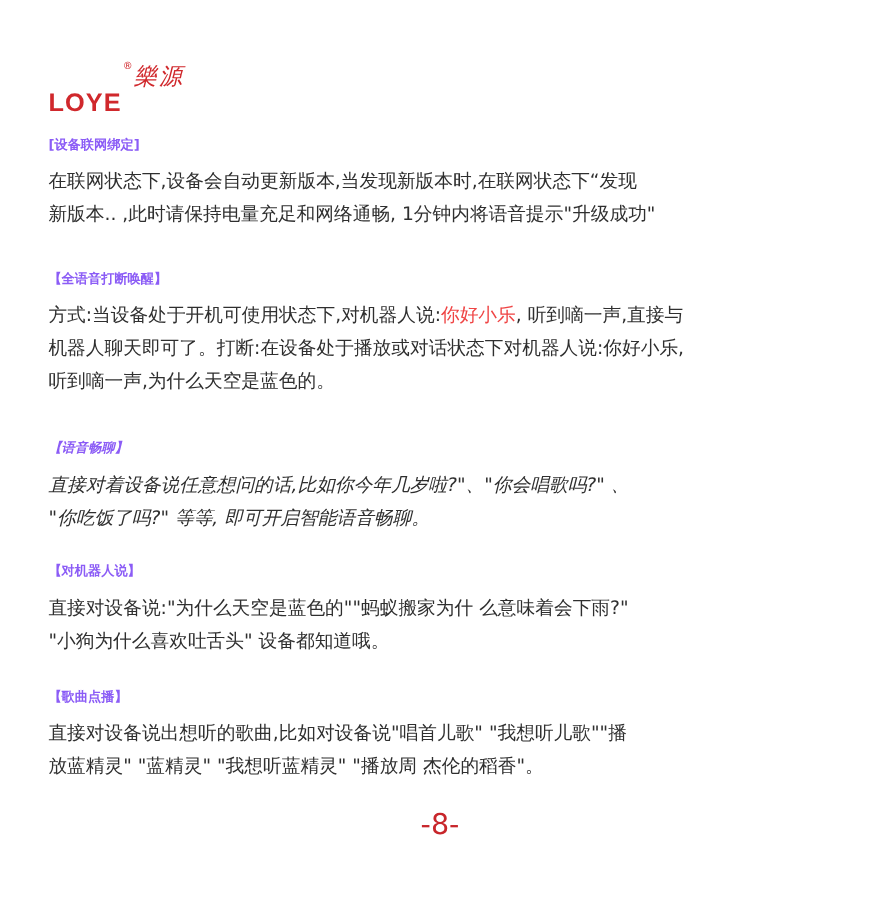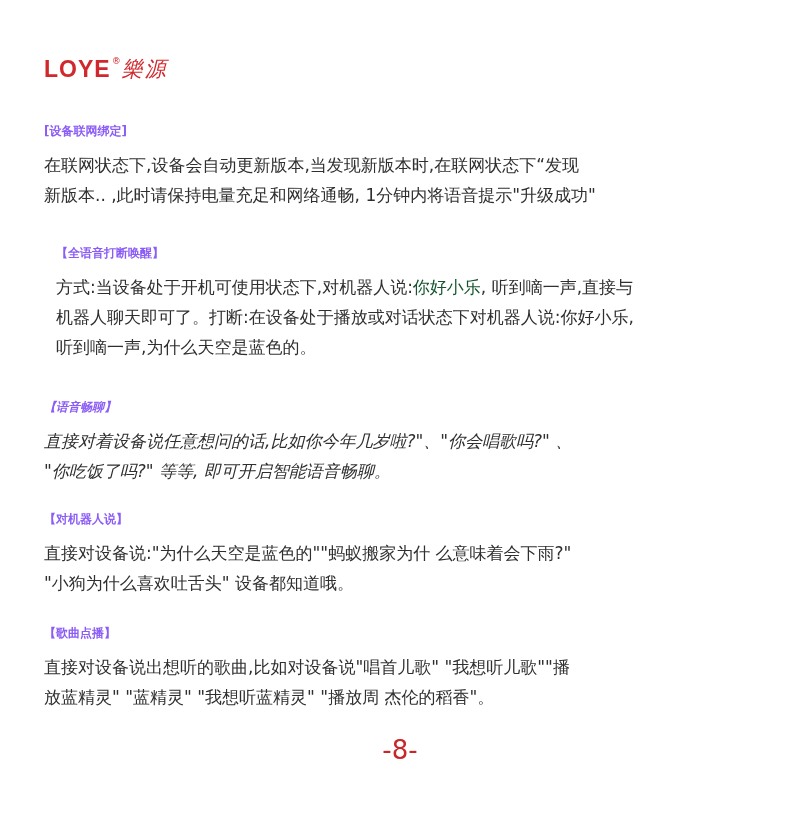--- a/index.html
+++ b/index.html
@@ -8,58 +8,58 @@
     font-family: "DejaVu Sans", "Liberation Sans", sans-serif;
     color: #2b2b2b;
   }
   .logo {
     position: absolute; left: 44px; top: 56px;
     display: flex; align-items: flex-start;
     color: #d0282c;
   }
   .logo-latin {
     font-family: "Liberation Sans", "DejaVu Sans", sans-serif;
-    font-weight: bold; font-size: 23px; letter-spacing: 1px; line-height: 26px;
+    font-weight: bold; font-size: 23px; letter-spacing: 1px; line-height: 26px; margin-top: 24px;
   }
   .logo-reg { font-size: 9px; line-height: 10px; margin: 0 1px; }
   .logo-cjk {
     font-family: "DejaVu Serif", serif;
     font-weight: normal; font-style: italic; font-size: 21px; line-height: 26px;
     letter-spacing: 2px;
   }
   .section { position: absolute; left: 44px; width: 720px; }
   .heading {
     color: #8b5cf6; font-weight: bold; font-size: 12px; line-height: 26px;
     margin: 0 0 6px 0;
   }
   .body-line {
     font-size: 17px; line-height: 30px; color: #2f2f2f; white-space: nowrap;
   }
-  .highlight { color: #14532d; }
+  .highlight { color: #ef4444; }
   .page-num {
     position: absolute; left: 0; width: 800px; top: 734px; text-align: center;
     color: #c8262b; font-size: 26px; line-height: 32px;
   }
 </style>
 </head>
 <body>
 
 <div class="logo">
   <span class="logo-latin">LOYE</span>
   <span class="logo-reg">®</span>
   <span class="logo-cjk">樂源</span>
 </div>
 
 <div class="section" style="top:118px;">
   <div class="heading">[设备联网绑定]</div>
   <div class="body-line">在联网状态下,设备会自动更新版本,当发现新版本时,在联网状态下“发现</div>
   <div class="body-line">新版本.. ,此时请保持电量充足和网络通畅, 1分钟内将语音提示"升级成功"</div>
 </div>
 
-<div class="section" style="top:240px;margin-left:12px;">
+<div class="section" style="top:240px;">
   <div class="heading">【全语音打断唤醒】</div>
   <div class="body-line"><span>方式:当设备处于开机可使用状态下,对机器人说:</span><span class="highlight">你好小乐</span><span>, 听到嘀一声,直接与</span></div>
   <div class="body-line">机器人聊天即可了。打断:在设备处于播放或对话状态下对机器人说:你好小乐,</div>
   <div class="body-line">听到嘀一声,为什么天空是蓝色的。</div>
 </div>
 
 <div class="section" style="top:394px;font-style:italic;">
   <div class="heading">【语音畅聊】</div>
   <div class="body-line">直接对着设备说任意想问的话,比如你今年几岁啦?"、"你会唱歌吗?" 、</div>
   <div class="body-line">"你吃饭了吗?" 等等, 即可开启智能语音畅聊。</div>

